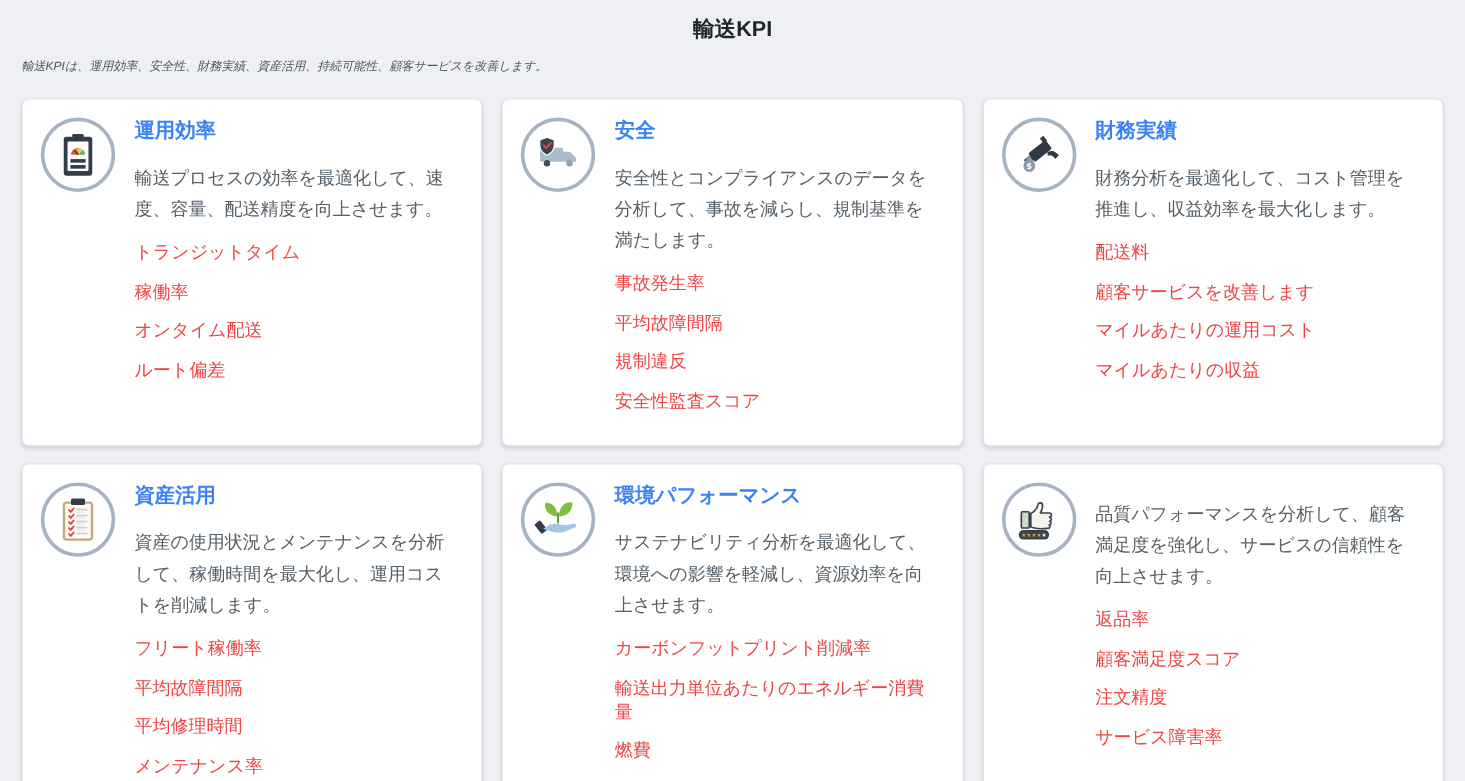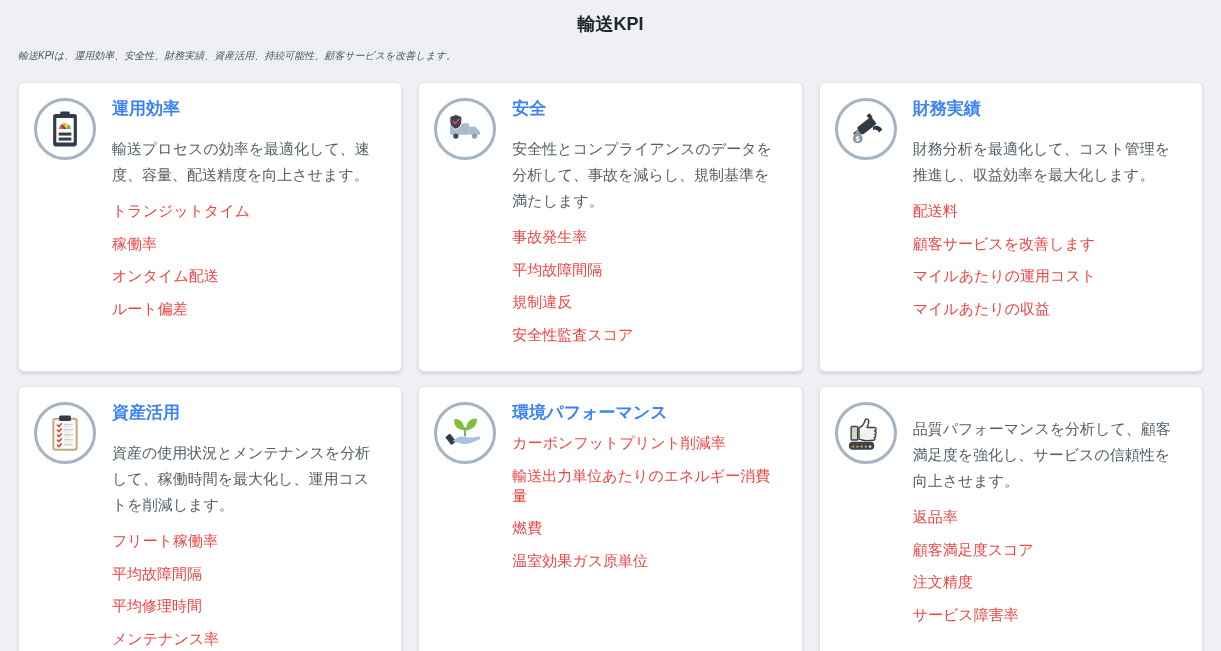--- a/index.html
+++ b/index.html
@@ -194,20 +194,21 @@
               <path d="M23,21 C14.5,20 10.5,14.5 12,8 C19.5,8 23.5,13 23,21 Z" fill="#7fbe3f"></path>
               <path d="M25,21 C25,12 30.5,6.5 37.5,7.5 C38.5,15 33,20.5 25,21 Z" fill="#7fbe3f"></path>
               <path d="M24,27 c0,-4 0,-6 0,-9" stroke="#5e9c31" stroke-width="1.8" fill="none" stroke-linecap="round"></path>
               <rect x="4" y="25.5" width="7" height="11.5" rx="1" transform="rotate(-38 7.5 31)" fill="#323d49"></rect>
               <path d="M10,33 c4.5,-4.8 9.5,-5.8 13.5,-4.7 c3.5,0.9 7.5,1.3 11,0.6 l4.5,-0.9 c2.6,-0.5 3.2,2.7 0.9,3.6 l-9,3.7 c-4,1.6 -8.6,1.7 -12.7,0.3 l-8.2,-2.6 z" fill="#a9c4df"></path>
             </svg>
           </span>
     </div>
     <div class="card-body">
       <h2 class="card-title">環境パフォーマンス</h2>
+      <p class="card-desc">サステナビリティ分析を最適化して、環境への影響を軽減し、資源効率を向上させます。</p>
       <ul class="links">
             <li><a href="#">カーボンフットプリント削減率</a></li>
             <li><a href="#">輸送出力単位あたりのエネルギー消費量</a></li>
             <li><a href="#">燃費</a></li>
             <li><a href="#">温室効果ガス原単位</a></li>
           </ul>
     </div>
   </section>
 
   <section class="card">

